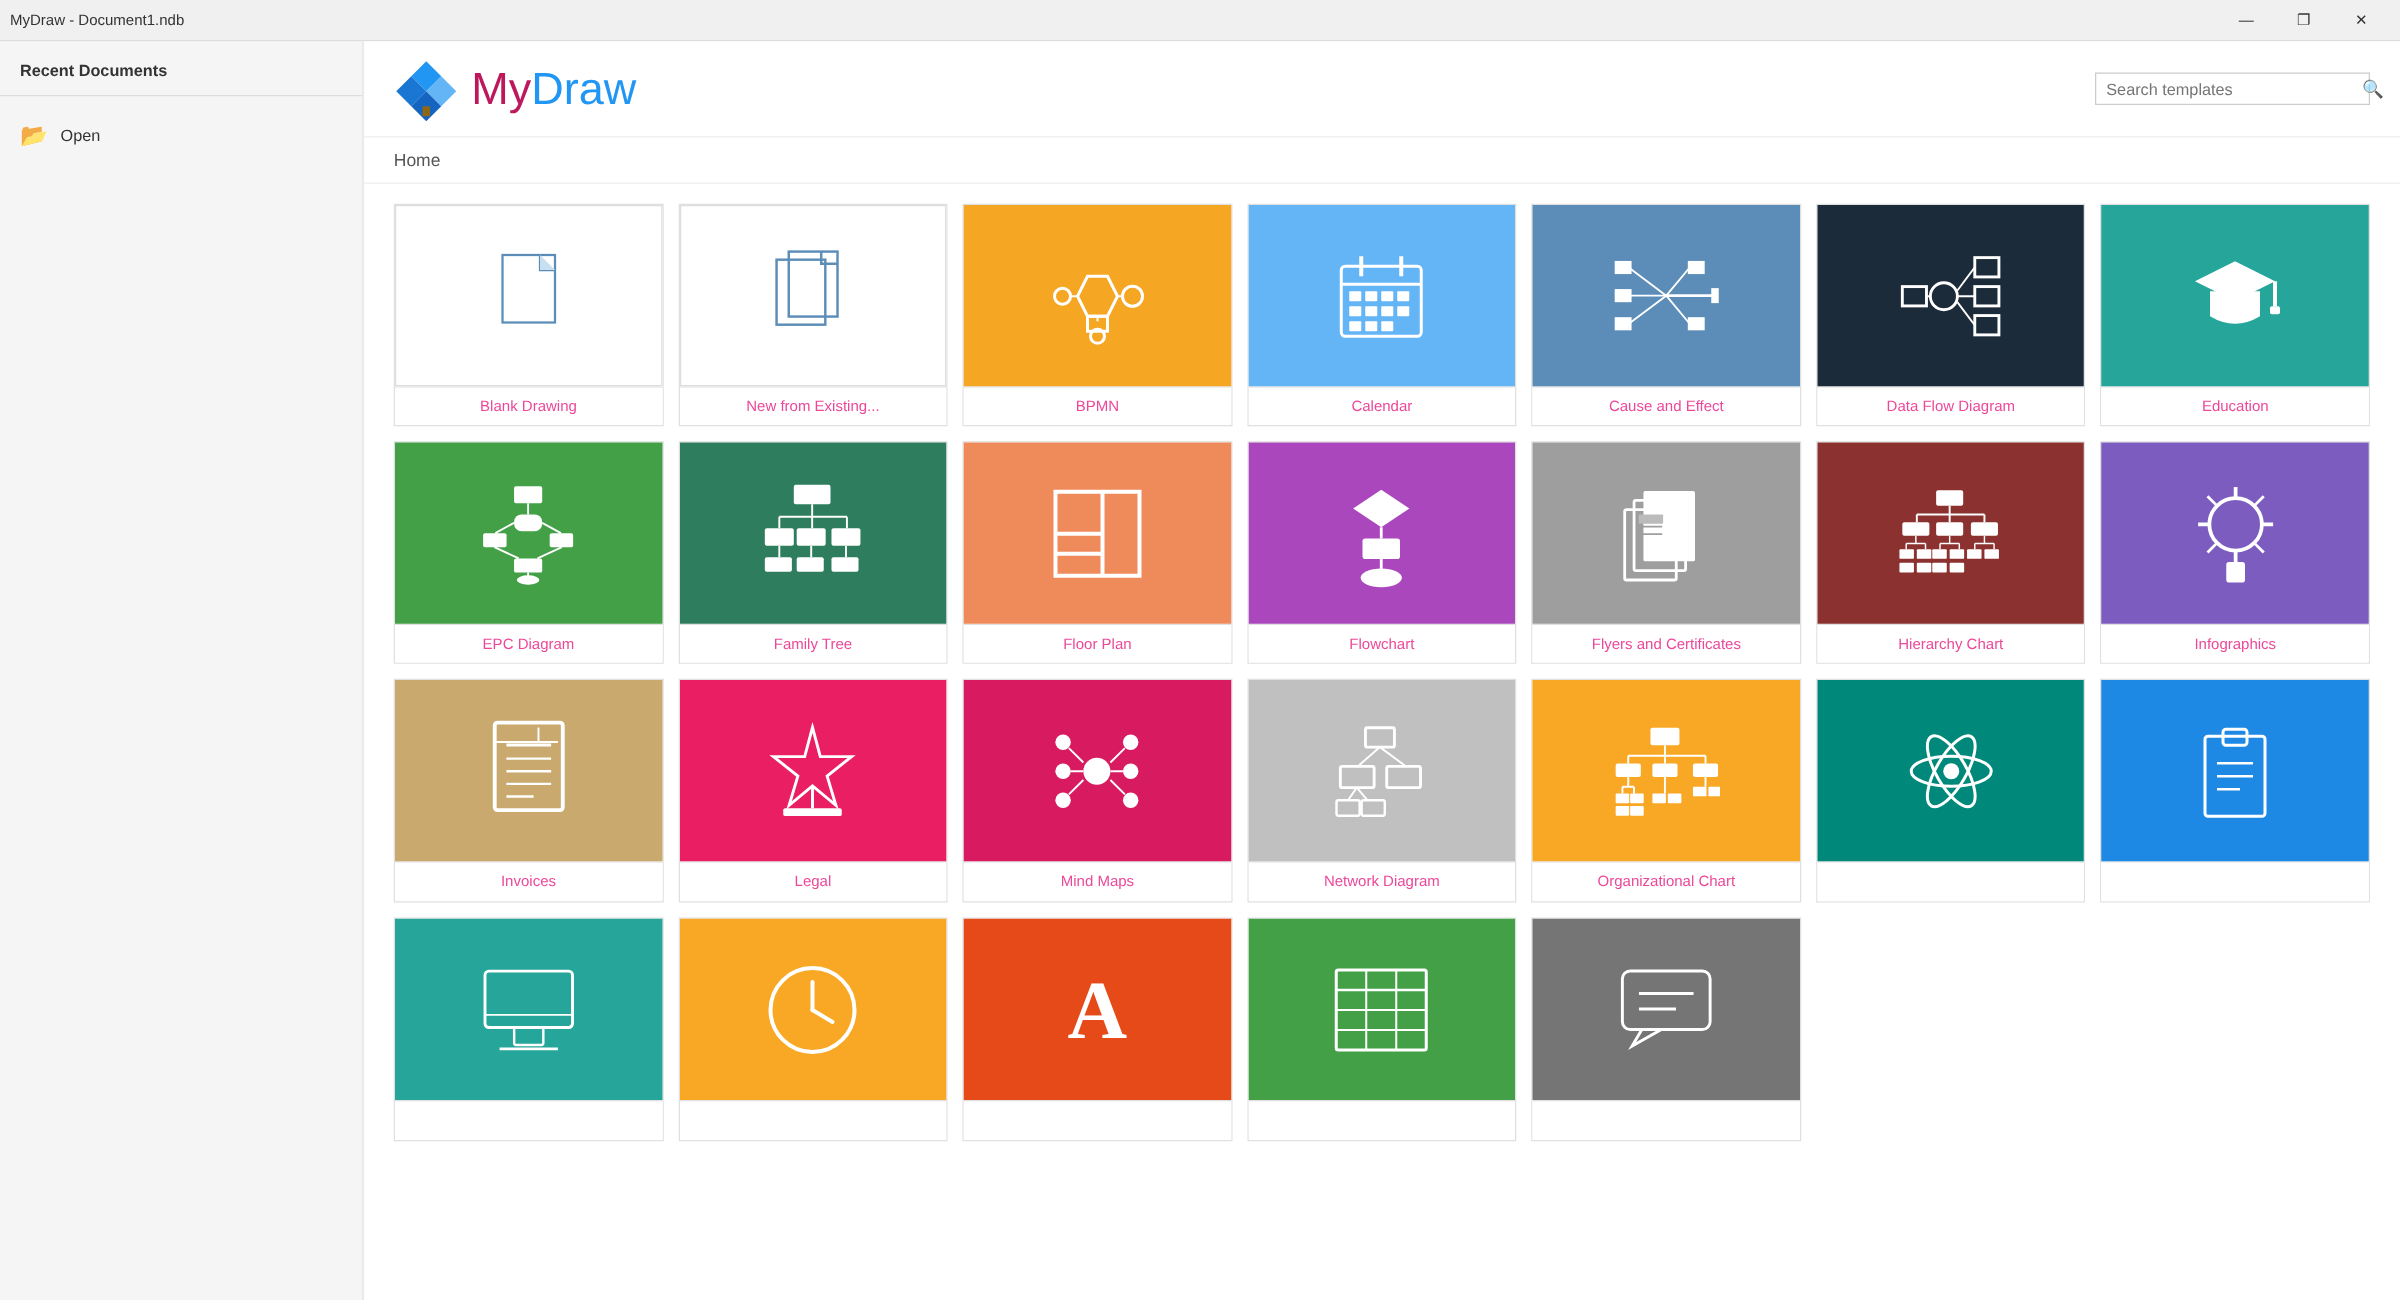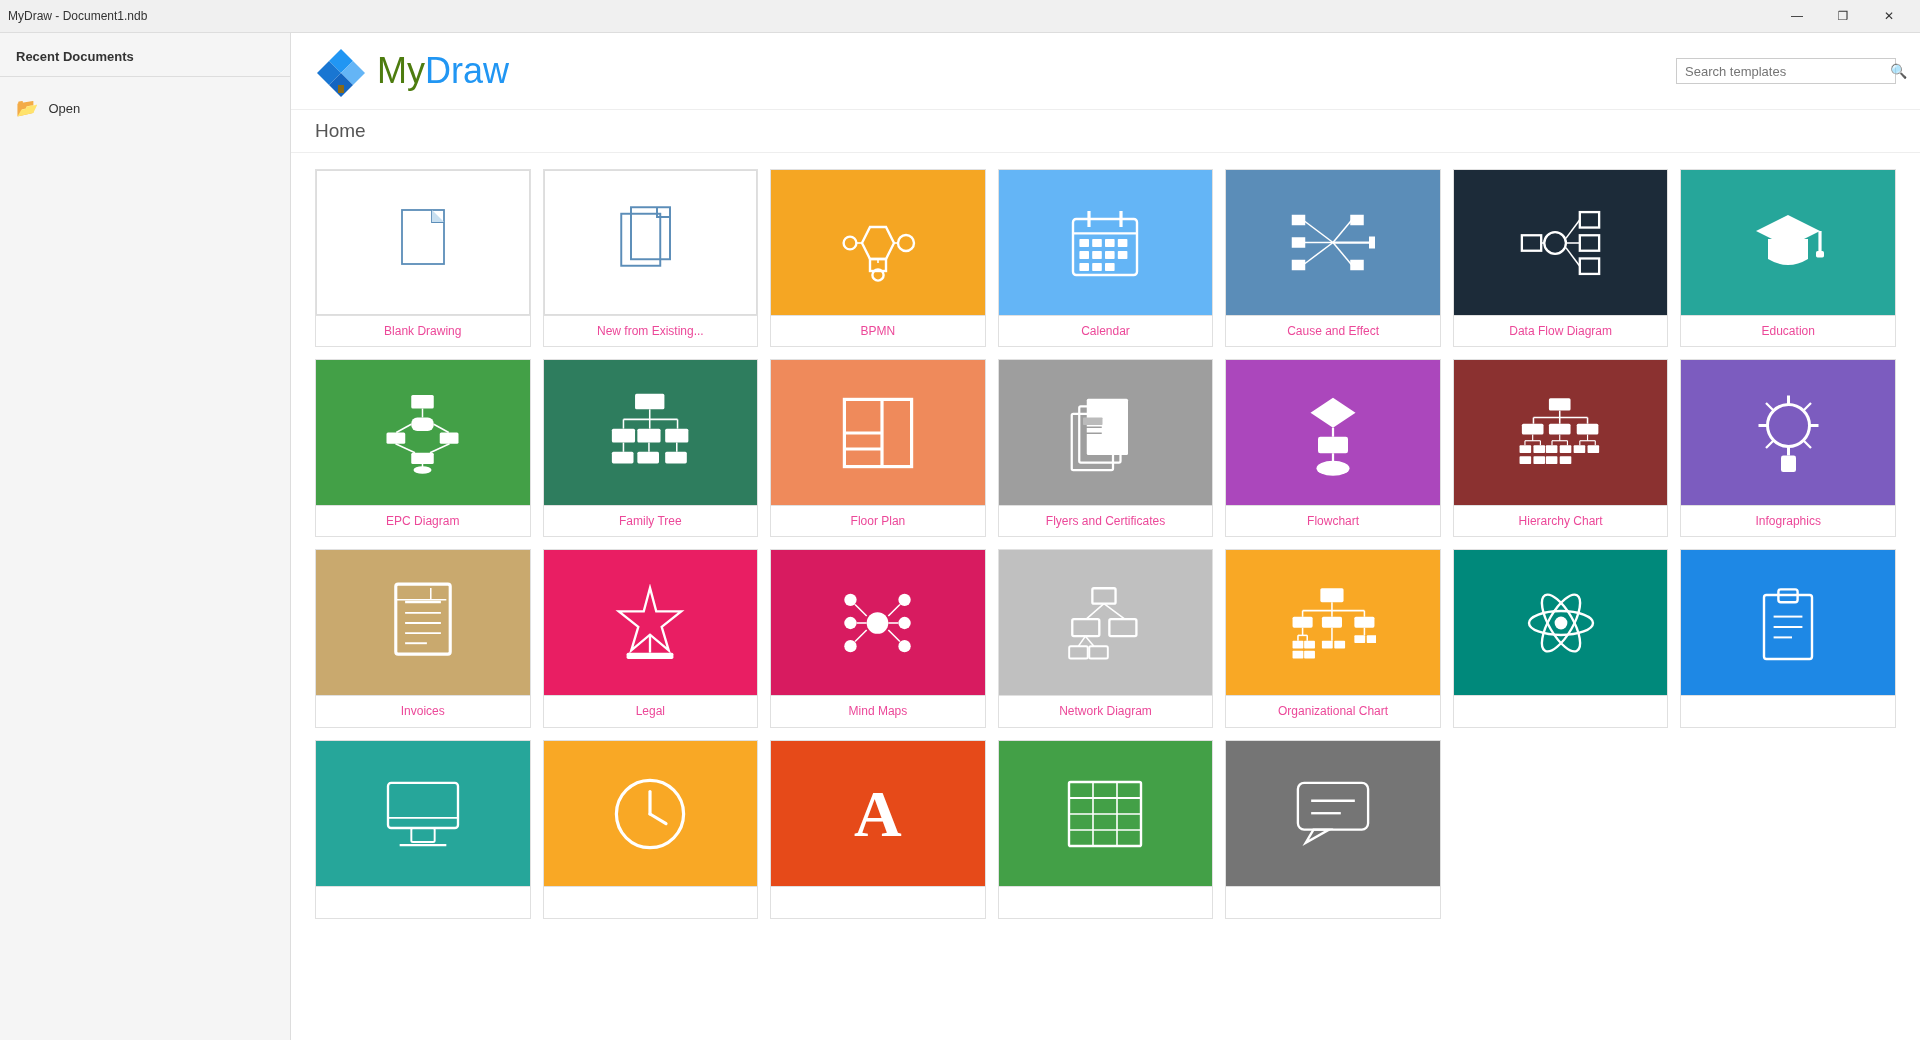--- a/index.html
+++ b/index.html
@@ -109,21 +109,21 @@
       font-size: 13px;
       color: #666;
       width: 190px;
       background: transparent;
     }
     .search-icon { color: #999; font-size: 14px; }
 
     
     .breadcrumb {
       padding: 10px 24px;
-      font-size: 19px;
+      font-size: 14px;
       color: #555;
       border-bottom: 1px solid #eee;
       flex-shrink: 0;
     }
 
     
     .grid-area {
       flex: 1;
       overflow-y: auto;
       padding: 16px 24px;
@@ -199,21 +199,21 @@
 
         <svg class="logo-icon" viewBox="0 0 52 52">
           <polygon points="26,4 38,16 26,28 14,16" fill="#2196F3"></polygon>
           <polygon points="14,16 26,28 14,40 2,28" fill="#1976D2"></polygon>
           <polygon points="38,16 50,28 38,40 26,28" fill="#64B5F6"></polygon>
           <polygon points="26,28 38,40 26,52 14,40" fill="#1565C0"></polygon>
 
           <rect x="23" y="40" width="6" height="8" fill="#8B6914"></rect>
         </svg>
         <div class="logo-text">
-          <span style="color:#4d7c0f">My</span><span style="color:#2196F3">Draw</span>
+          <span style="color:#be185d">My</span><span style="color:#2196F3">Draw</span>
         </div>
       </div>
 
       <div class="search-box">
         <input class="search-input" type="text" placeholder="Search templates" style="">
         <span class="search-icon">🔍</span>
       </div>
     </div>
 
     <div class="breadcrumb">Home</div>
@@ -369,43 +369,43 @@
       <svg viewBox="0 0 100 100" width="80" height="80">
       <rect x="8" y="8" width="84" height="84" fill="none" stroke="white" stroke-width="4"></rect>
       <line x1="8" y1="50" x2="55" y2="50" stroke="white" stroke-width="4"></line>
       <line x1="55" y1="8" x2="55" y2="92" stroke="white" stroke-width="4"></line>
       <line x1="8" y1="70" x2="55" y2="70" stroke="white" stroke-width="4"></line>
     </svg>
     </div>
     <div class="card-label">Floor Plan</div>
   </div>
           <div class="template-card">
+    <div class="card-thumb" style="background:#AB47BC;">
+      <svg viewBox="0 0 80 110" width="60" height="90">
+      <polygon points="40,8 70,28 40,48 10,28" fill="white"></polygon>
+      <line x1="40" y1="48" x2="40" y2="60" stroke="white" stroke-width="3"></line>
+      <rect x="20" y="60" width="40" height="22" rx="3" fill="white"></rect>
+      <line x1="40" y1="82" x2="40" y2="95" stroke="white" stroke-width="3"></line>
+      <ellipse cx="40" cy="102" rx="22" ry="10" fill="white"></ellipse>
+    </svg>
+    </div>
+    <div class="card-label">Flowchart</div>
+  </div>
+          <div class="template-card">
     <div class="card-thumb" style="background:#9E9E9E;">
       <svg viewBox="0 0 100 110" width="75" height="85">
       <rect x="25" y="10" width="55" height="75" rx="2" fill="white"></rect>
       <rect x="15" y="20" width="55" height="75" rx="2" fill="none" stroke="white" stroke-width="3"></rect>
       <rect x="5" y="30" width="55" height="75" rx="2" fill="none" stroke="white" stroke-width="3"></rect>
       <line x1="20" y1="48" x2="45" y2="48" stroke="#9E9E9E" stroke-width="2"></line>
       <line x1="20" y1="56" x2="45" y2="56" stroke="#9E9E9E" stroke-width="2"></line>
       <rect x="20" y="35" width="26" height="10" rx="1" fill="#bbb"></rect>
     </svg>
     </div>
     <div class="card-label">Flyers and Certificates</div>
-  </div>
-          <div class="template-card">
-    <div class="card-thumb" style="background:#AB47BC;">
-      <svg viewBox="0 0 80 110" width="60" height="90">
-      <polygon points="40,8 70,28 40,48 10,28" fill="white"></polygon>
-      <line x1="40" y1="48" x2="40" y2="60" stroke="white" stroke-width="3"></line>
-      <rect x="20" y="60" width="40" height="22" rx="3" fill="white"></rect>
-      <line x1="40" y1="82" x2="40" y2="95" stroke="white" stroke-width="3"></line>
-      <ellipse cx="40" cy="102" rx="22" ry="10" fill="white"></ellipse>
-    </svg>
-    </div>
-    <div class="card-label">Flowchart</div>
   </div>
           <div class="template-card">
     <div class="card-thumb" style="background:#8B3130;">
       <svg viewBox="0 0 110 100" width="85" height="78">
       <rect x="40" y="5" width="28" height="16" rx="2" fill="white"></rect>
       <line x1="54" y1="21" x2="54" y2="30" stroke="white" stroke-width="2"></line>
       <line x1="20" y1="30" x2="90" y2="30" stroke="white" stroke-width="2"></line>
       <line x1="20" y1="30" x2="20" y2="38" stroke="white" stroke-width="2"></line>
       <line x1="54" y1="30" x2="54" y2="38" stroke="white" stroke-width="2"></line>
       <line x1="90" y1="30" x2="90" y2="38" stroke="white" stroke-width="2"></line>

